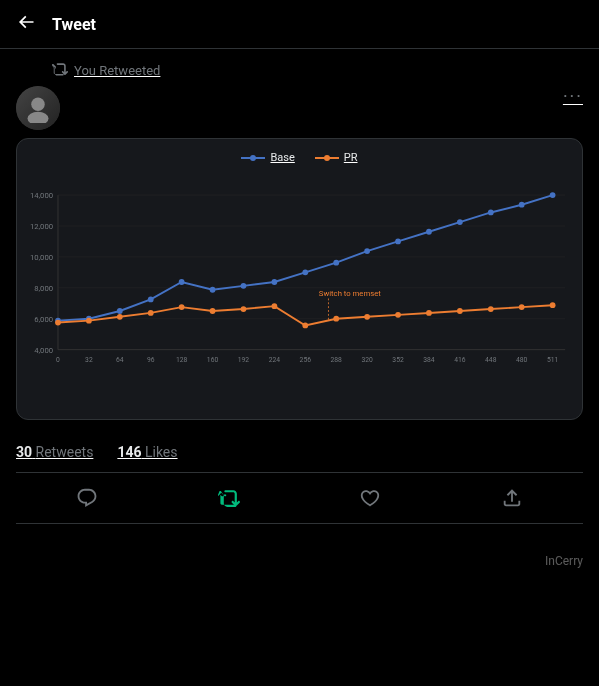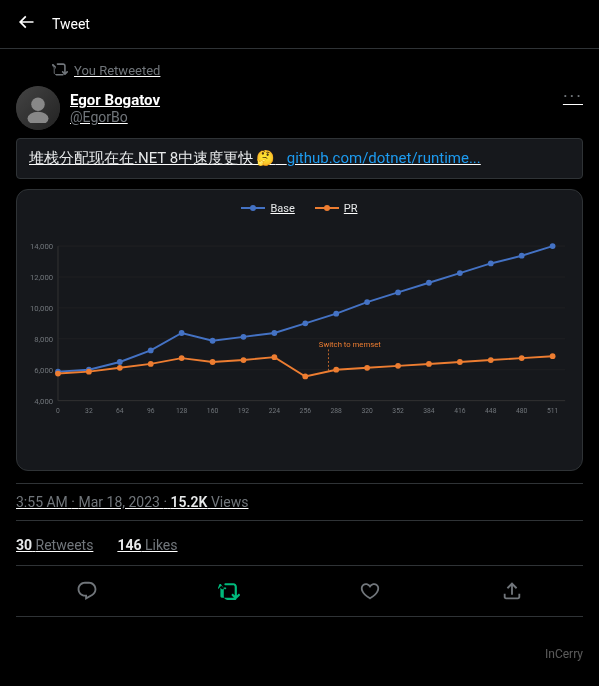--- a/index.html
+++ b/index.html
@@ -17,22 +17,22 @@
       padding: 12px 16px;
       gap: 16px;
       border-bottom: 1px solid #2f3336;
     }
     .header-back {
       cursor: pointer;
       color: #fff;
       font-size: 18px;
     }
     .header-title {
-      font-size: 14px;
-      font-weight: 400;
+      font-size: 16px;
+      font-weight: 700;
     }
     .tweet-container {
       padding: 12px 16px;
       text-decoration: underline;
     }
     .retweet-label {
       display: flex;
       align-items: center;
       gap: 6px;
       color: #71767b;
@@ -213,34 +213,25 @@
   <div class="user-row">
     <div class="user-info">
       <div class="avatar">
         <div class="avatar-inner" style="background: linear-gradient(135deg, #444 0%, #222 100%);">
           <svg width="30" height="30" viewBox="0 0 40 40" fill="none">
             <circle cx="20" cy="15" r="9" fill="#888"></circle>
             <ellipse cx="20" cy="34" rx="14" ry="9" fill="#888"></ellipse>
           </svg>
         </div>
       </div>
-      <div class="user-names">
-        <span class="display-name">Egor Bogatov</span>
-        <span class="username">@EgorBo</span>
-      </div>
     </div>
     <span class="more-btn">···</span>
   </div>
 
 
-  <div class="translated-text">
-    <span>堆栈分配现在在.NET 8中速度更快 🤔</span>
-    &nbsp;
-    <a class="tweet-link" href="#">github.com/dotnet/runtime...</a>
-  </div>
 
   <div class="chart-container">
     <div class="chart-area">
       <div class="chart-legend">
         <div class="legend-item">
           <svg width="24" height="10" viewBox="0 0 24 10">
               <line x1="0" y1="5" x2="24" y2="5" stroke="#4472C4" stroke-width="2"></line>
               <circle cx="12" cy="5" r="3" fill="#4472C4"></circle>
             </svg>
           <span>Base</span>
@@ -329,28 +320,20 @@
         <circle cx="478" cy="128" r="3" fill="#ED7D31"></circle>
         <circle cx="510" cy="126" r="3" fill="#ED7D31"></circle>
         <circle cx="542" cy="124" r="3" fill="#ED7D31"></circle>
 
         <text x="300" y="115" font-size="8" fill="#ED7D31">Switch to memset</text>
         <line x1="310" y1="117" x2="310" y2="140" stroke="#ED7D31" stroke-width="0.8" stroke-dasharray="2,2"></line>
       </svg>
     </div>
   </div>
 
-  <div class="meta-row">
-    <span>3:55 AM</span>
-    <span>·</span>
-    <span>Mar 18, 2023</span>
-    <span>·</span>
-    <span class="accent">15.2K</span>
-    <span>Views</span>
-  </div>
 
   <div class="stats-row">
     <span>
       <span class="stat-count">30</span>
       <span class="stat-label">Retweets</span>
     </span>
     <span>
       <span class="stat-count">146</span>
       <span class="stat-label">Likes</span>
     </span>

